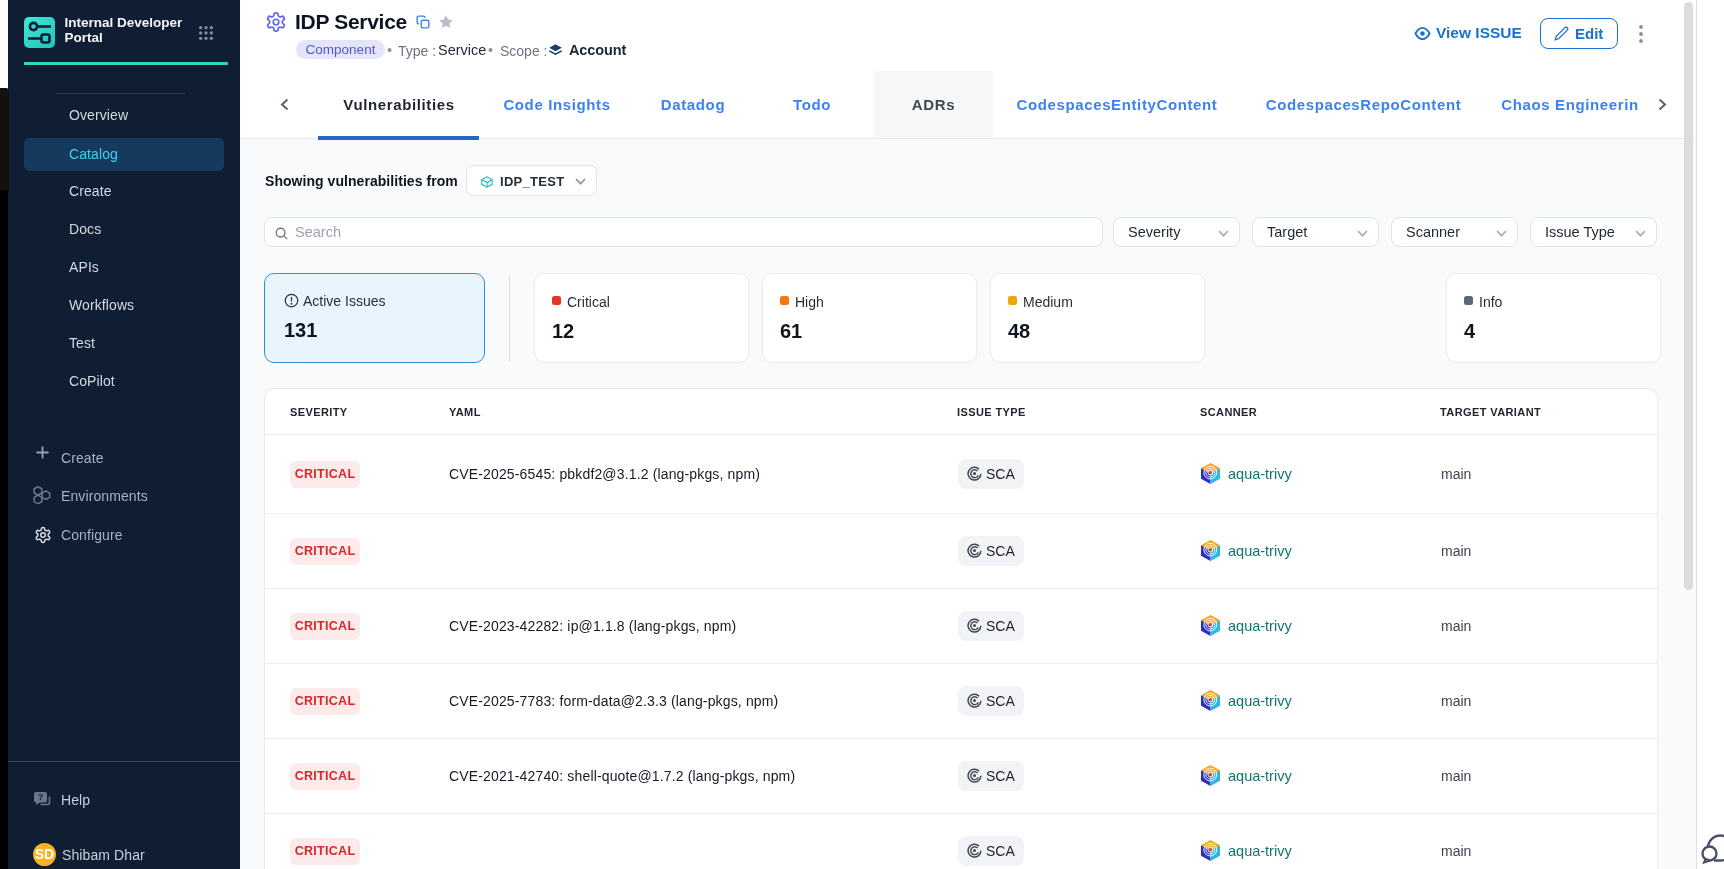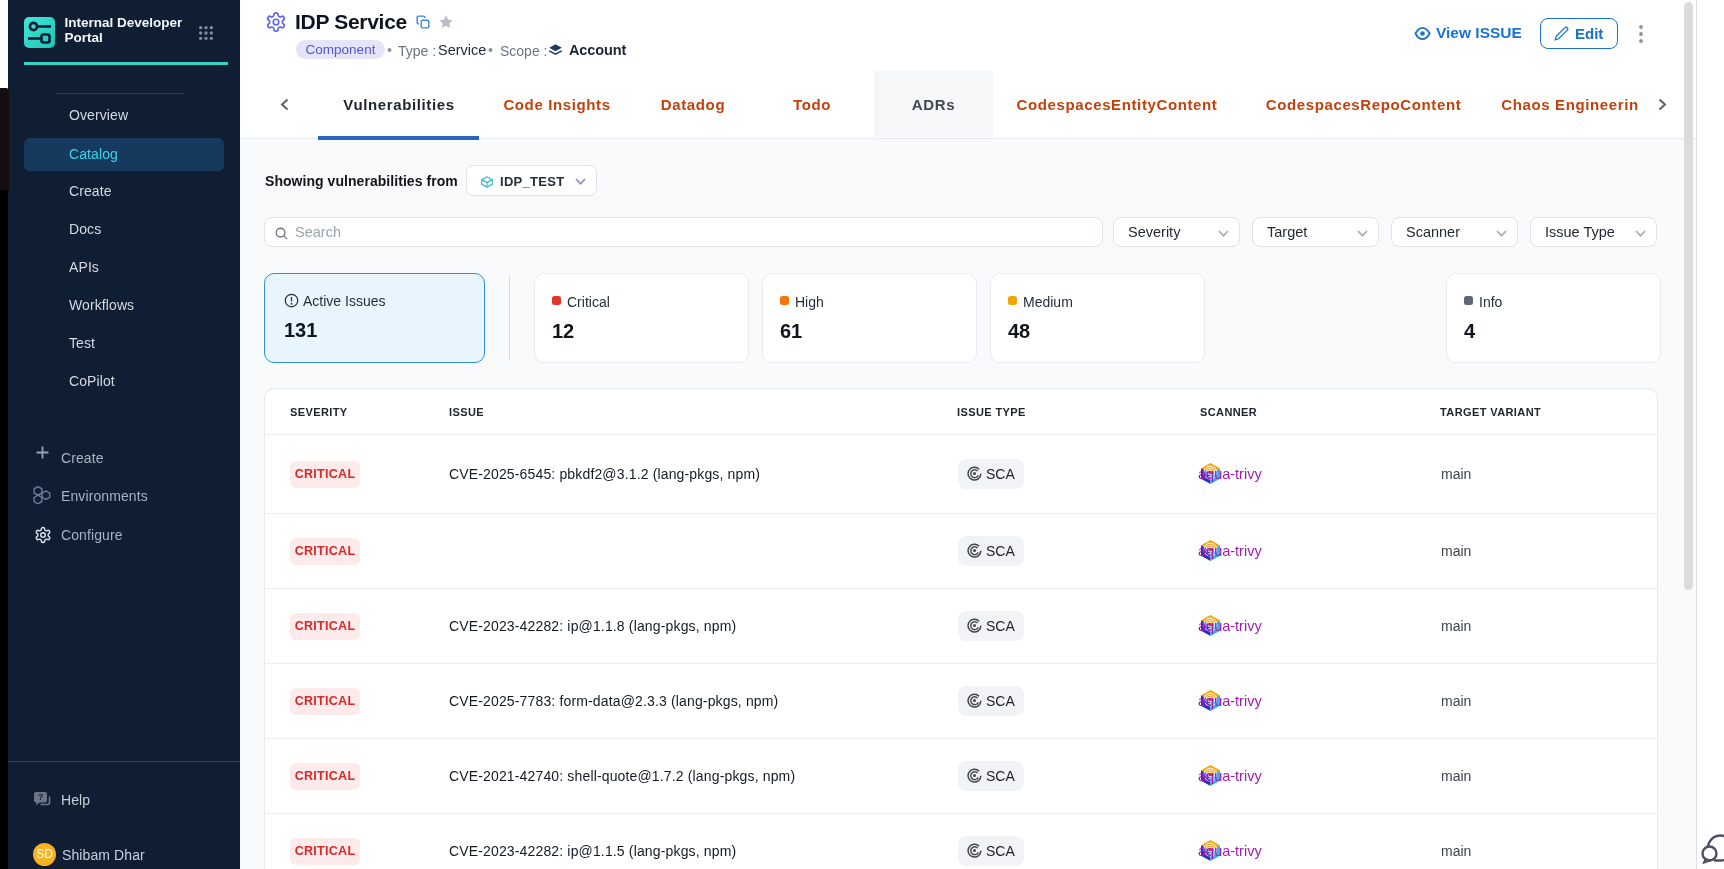--- a/index.html
+++ b/index.html
@@ -15,39 +15,39 @@
 #sidebar .item{position:absolute;left:61px;font-size:14px;color:#d4d9e2;letter-spacing:.1px}
 #logo{left:16px;top:17px;width:31px;height:31px;border-radius:5px;background:linear-gradient(135deg,#41e7d6 0%,#1fc4b8 100%)}
 #brand{left:56.5px;top:16px;width:130px;font-size:13.5px;font-weight:bold;color:#f3f6f9;line-height:14.5px}
 #tealrule{left:16px;top:62px;width:204px;height:2.5px;background:#2dd4bf}
 #sb-div1{left:48px;top:93px;width:129px;height:1px;background:#46526688}
 #catalog-pill{left:16px;top:138px;width:200px;height:33px;background:#16395e;border-radius:6px}
 
 #main{left:240px;top:0;width:1456px;height:869px;background:#f8fafc}
 #hdr{left:240px;top:0;width:1456px;height:71px;background:#fff}
 #tabs{left:240px;top:71px;width:1456px;height:68px;background:#fff;border-bottom:1px solid #e8eaef}
-.tab{position:absolute;top:0;height:67px;line-height:67px;font-size:15px;font-weight:bold;color:#c2410c;transform:translateX(-50%);white-space:nowrap;letter-spacing:.62px}
+.tab{position:absolute;top:0;height:67px;line-height:67px;font-size:15px;font-weight:bold;color:#3b82f6;transform:translateX(-50%);white-space:nowrap;letter-spacing:.62px}
 
 #gutter{left:1696px;top:0;width:28px;height:869px;background:#fff;border-left:1px solid #dcdcea;z-index:4}
 #scrollthumb{left:1684px;top:2px;width:9px;height:588px;background:#dcdcde;border-radius:5px;z-index:5}
 
 .fbox{position:absolute;top:217px;height:30px;background:#fff;border:1px solid #dfe3ea;border-radius:8px;font-size:14.5px;color:#222a37}
 .fbox span{position:absolute;left:14px;top:6px}
 .card{position:absolute;top:273px;width:215px;height:90px;background:#fff;border:1px solid #e9ebf0;border-radius:10px}
 .card .lbl{position:absolute;left:32px;top:20px;font-size:14px;color:#272e3b}
 .card .dot{position:absolute;left:17px;top:22px;width:9px;height:9px;border-radius:2.5px}
 .card .num{position:absolute;left:17px;top:46px;font-size:20px;font-weight:bold;color:#10141d}
 
 #tbl{left:264px;top:388px;width:1394px;height:497px;background:#fff;border:1px solid #e7eaee;border-radius:10px 10px 0 0;border-bottom:none;overflow:hidden}
 .th{position:absolute;top:0;height:45px;line-height:47px;font-size:11px;font-weight:bold;color:#20262f;letter-spacing:.4px}
 .row{position:absolute;left:0;width:1394px;height:75px;border-top:1px solid #eceef1}
 .pill{position:absolute;left:25px;top:24px;width:70px;height:27px;background:#fdeaea;border-radius:6px;text-align:center;line-height:27px;font-size:12.5px;font-weight:bold;color:#da2727;letter-spacing:.3px}
 .cve{position:absolute;left:184px;top:24px;font-size:14px;color:#141a26;line-height:27px;letter-spacing:.15px}
 .chip{position:absolute;left:693px;top:22px;height:30px;background:#f2f3f7;border-radius:8px;font-size:14px;color:#20242e;padding:0 9px 0 28px;line-height:30px}
-.scn{position:absolute;left:933px;top:25px;font-size:14.5px;color:#a21caf;line-height:24px}
+.scn{position:absolute;left:963px;top:25px;font-size:14.5px;color:#0f766e;line-height:24px}
 .mn{position:absolute;left:1176px;top:26px;font-size:14px;color:#3e4450;line-height:22px}
 .first .pill{top:26px}.first .cve{top:26px}.first .chip{top:24px}.first .scn{top:27px}.first .mn{top:28px}
 svg{display:block}
 </style>
 </head>
 <body>
 <div class="abs" id="strip-dark"></div>
 <div class="abs" id="strip-white"></div>
 <div class="abs" id="strip-black"></div>
 <div class="abs" id="sidebar">
@@ -102,21 +102,21 @@
   <div class="item" style="left:53px;top:527px;color:#a9b1c1">Configure</div>
 
   <div class="abs" style="left:0;top:761px;width:232px;height:1px;background:#3a4558"></div>
   <svg class="abs" style="left:25px;top:791px" width="20" height="19" viewBox="0 0 20 19">
     <path d="M7.5 13.5 h7 a2 2 0 0 0 2-2 v-6" fill="none" stroke="#6d7589" stroke-width="1.6"></path>
     <rect x="1" y="1" width="13" height="10.5" rx="2" fill="#6d7589"></rect>
     <path d="M3.5 11 L3 14.5 L7 11 Z" fill="#6d7589"></path>
     <text x="7.5" y="9.3" font-size="8.5" font-weight="bold" fill="#0f1e33" text-anchor="middle" font-family="Liberation Sans,sans-serif">?</text>
   </svg>
   <div class="item" style="left:53px;top:792px;color:#c7cdd9">Help</div>
-  <div class="abs" style="left:25px;top:843px;width:23px;height:23px;border-radius:50%;background:#f7b322;text-align:center;line-height:23px;font-size:12px;font-weight:normal;color:#fff">SD</div>
+  <div class="abs" style="left:25px;top:843px;width:23px;height:23px;border-radius:50%;background:#f7b322;text-align:center;line-height:23px;font-size:14px;font-weight:bold;color:#fff">SD</div>
   <div class="item" style="left:54px;top:847px;color:#c9cfda;font-size:14px">Shibam Dhar</div>
 </div>
 <div class="abs" id="main">
   <div class="abs" style="left:25px;top:173px;font-size:14px;font-weight:bold;color:#10141d;letter-spacing:.05px">Showing vulnerabilities from</div>
   <div class="abs" style="left:226px;top:165px;width:131px;height:31px;background:#fff;border:1px solid #dfe3ea;border-radius:7px">
     <svg class="abs" style="left:13px;top:9px" width="14" height="14" viewBox="0 0 24 24" fill="none" stroke="#26b3be" stroke-width="1.8">
       <path d="M21 8 L12 3 L3 8 v8 l9 5 9-5 Z"></path>
         <path d="M3 8 l9 5 9-5 M12 13 v8"></path>
     </svg>
     <div class="abs" style="left:33px;top:8px;font-size:13px;color:#252d3a;font-weight:bold;letter-spacing:.3px">IDP_TEST</div>
@@ -267,21 +267,21 @@
     </g>
     <g id="sca" fill="none" stroke="#40464f">
       <path d="M12.1 3.2 A6.4 6.4 0 1 0 13.9 7.8" stroke-width="1.5"></path>
       <path d="M10.6 5.1 A3.9 3.9 0 1 0 11.3 9.2" stroke-width="1.4"></path>
       <circle cx="7.5" cy="7.5" r="1.5" fill="#40464f" stroke="none"></circle>
     </g>
   </defs>
 </svg>
 <div class="abs" id="tbl">
   <div class="th" style="left:25px">SEVERITY</div>
-  <div class="th" style="left:184px">ISSUE</div>
+  <div class="th" style="left:184px">YAML</div>
   <div class="th" style="left:692px">ISSUE TYPE</div>
   <div class="th" style="left:935px">SCANNER</div>
   <div class="th" style="left:1175px">TARGET VARIANT</div>
   <div class="row first" style="top:45px">
     <div class="pill">CRITICAL</div>
     <div class="cve">CVE-2025-6545: pbkdf2@3.1.2 (lang-pkgs, npm)</div>
     <div class="chip"><svg class="abs" style="left:9px;top:7px" width="15" height="15">
           <use href="#sca"></use>
         </svg>SCA</div>
     <svg class="abs" style="left:936px;top:28px" width="19" height="21">
@@ -332,21 +332,20 @@
           <use href="#sca"></use>
         </svg>SCA</div>
     <svg class="abs" style="left:936px;top:26px" width="19" height="21">
         <use href="#trivy"></use>
       </svg>
     <div class="scn">aqua-trivy</div>
     <div class="mn">main</div>
   </div>
   <div class="row" style="top:424px">
     <div class="pill">CRITICAL</div>
-    <div class="cve">CVE-2023-42282: ip@1.1.5 (lang-pkgs, npm)</div>
     <div class="chip"><svg class="abs" style="left:9px;top:7px" width="15" height="15">
           <use href="#sca"></use>
         </svg>SCA</div>
     <svg class="abs" style="left:936px;top:26px" width="19" height="21">
         <use href="#trivy"></use>
       </svg>
     <div class="scn">aqua-trivy</div>
     <div class="mn">main</div>
   </div>
 </div>

